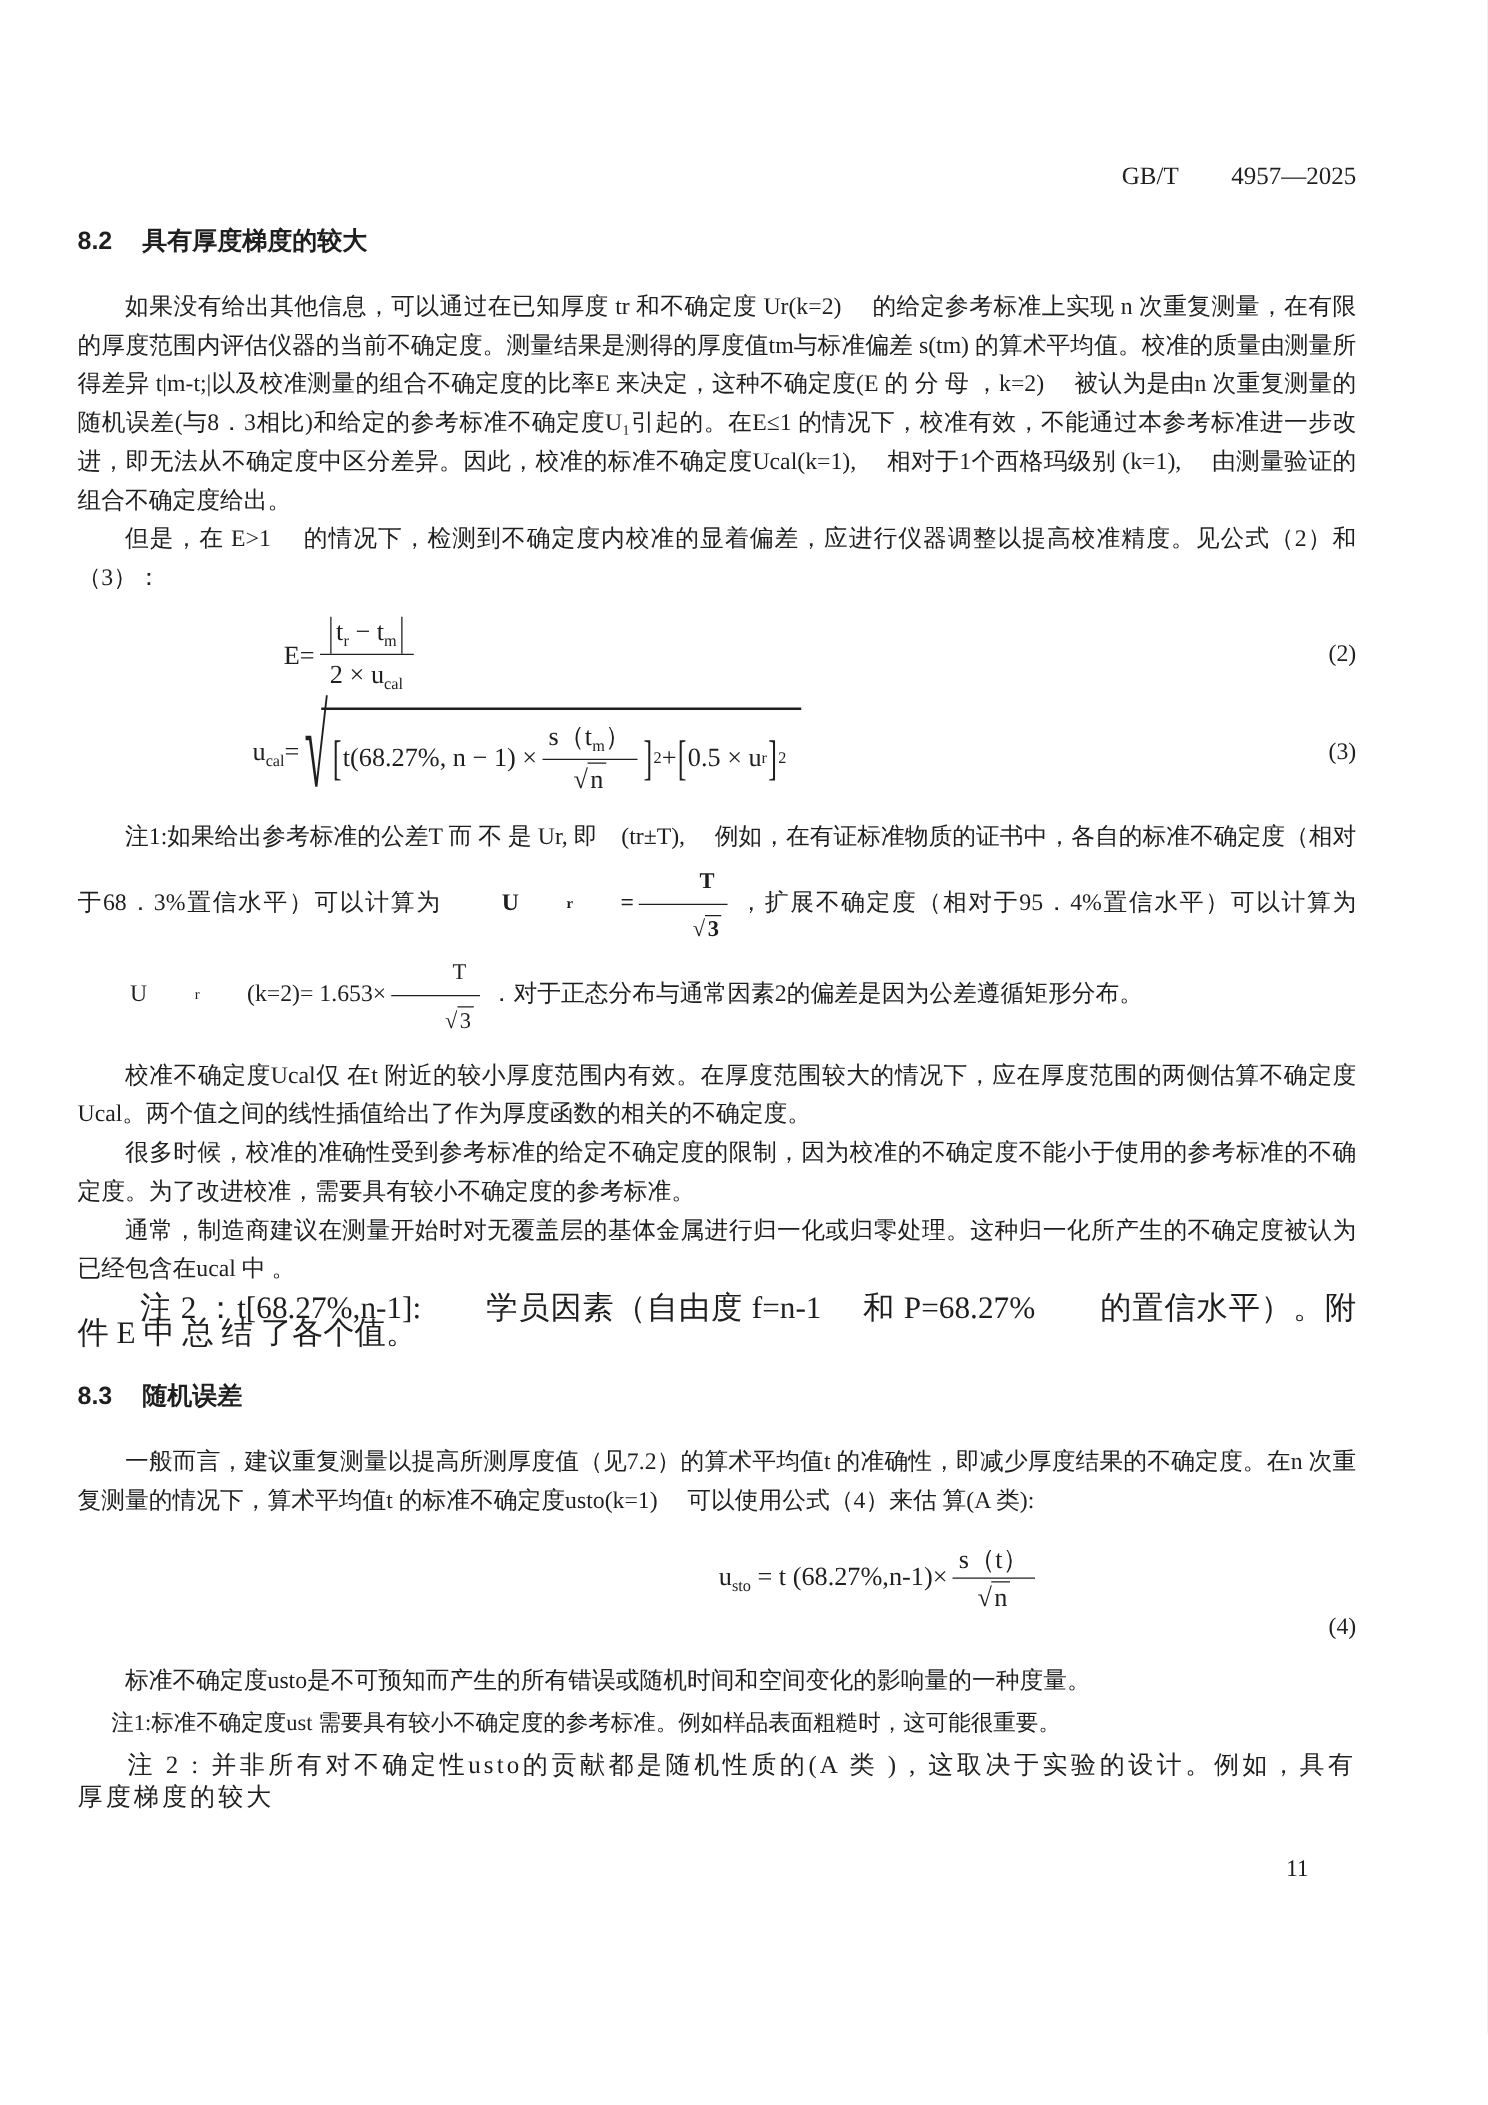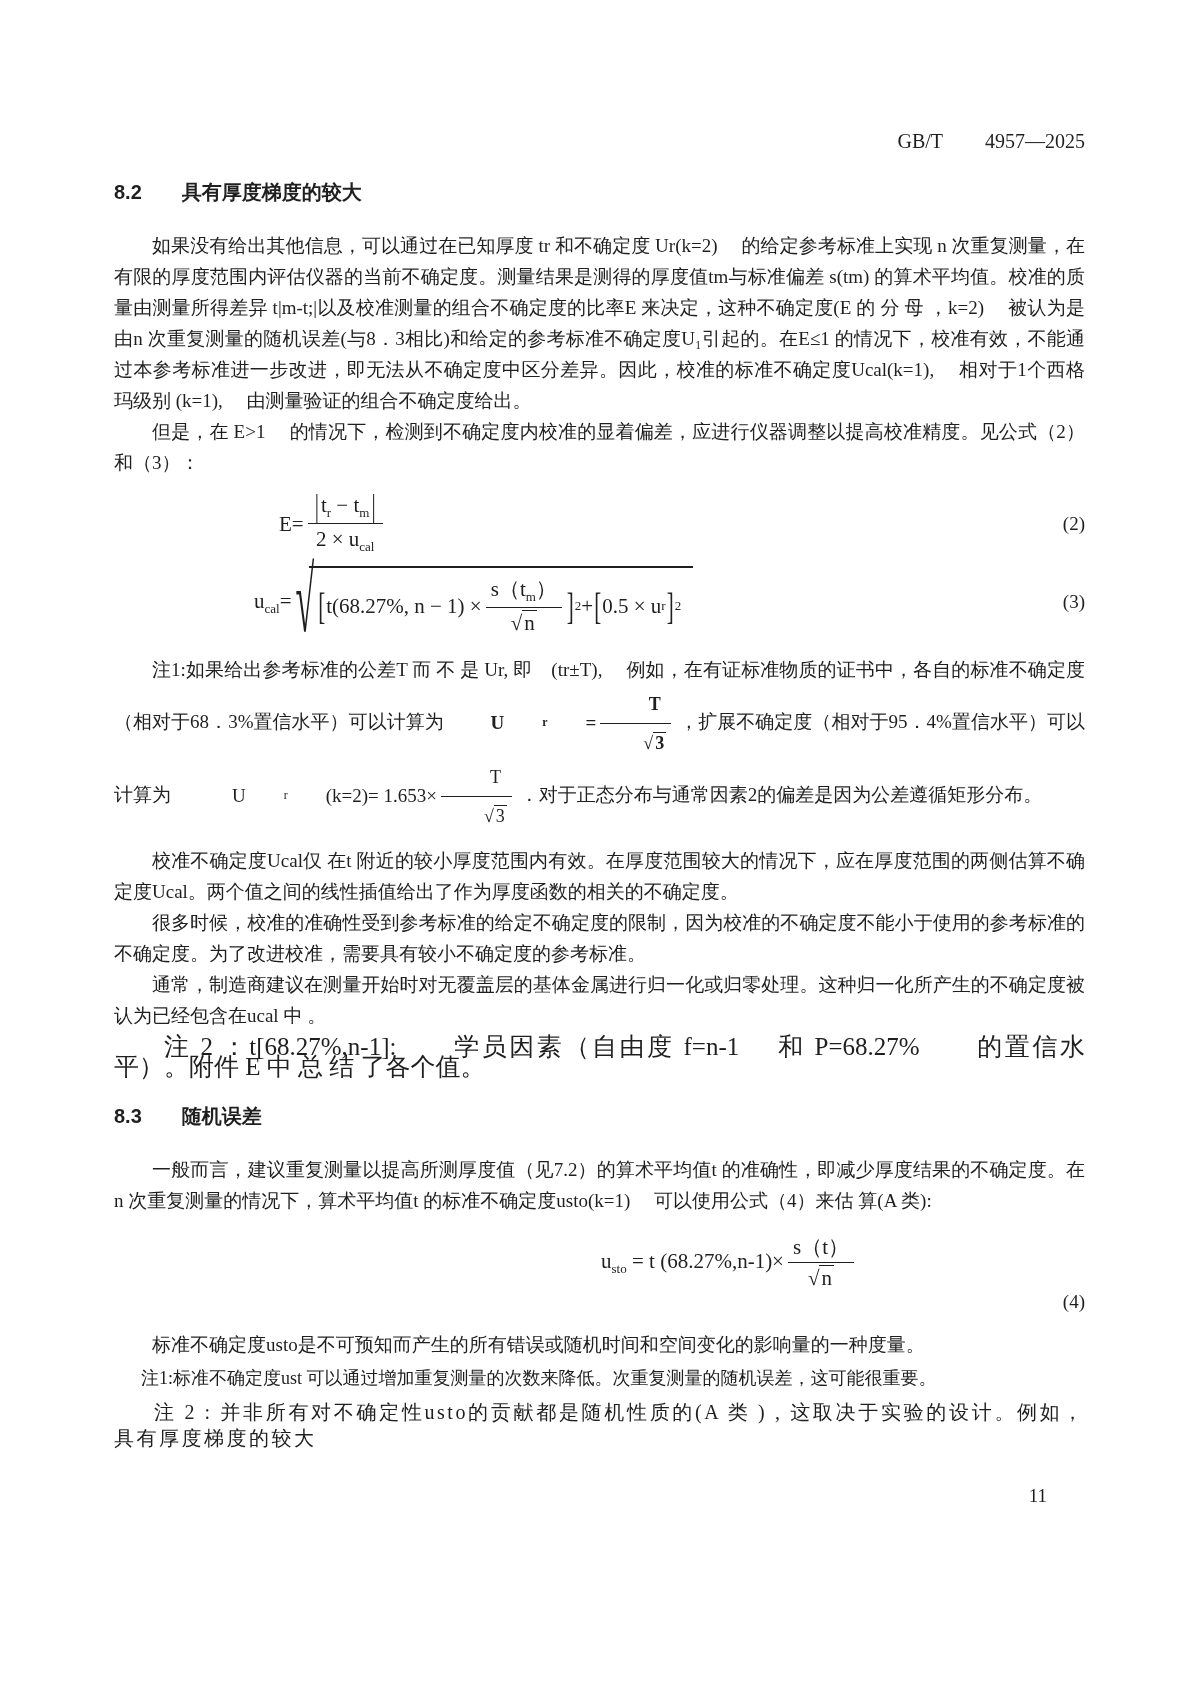--- a/index.html
+++ b/index.html
@@ -4,31 +4,31 @@
 <style>
   html,body{margin:0;padding:0;background:#e8e8e8;}
   .page{
     position:relative;
     width:1190px;height:1684px;
     margin:0 auto;
     background:#ffffff;
     font-family:"Liberation Serif","DejaVu Serif",serif;
     color:#1f1f1f;
     box-sizing:border-box;
-    padding:130px 105px 0 114px;
+    padding:130px 105px 0 62px;
     overflow:hidden;
   }
   .hdr{
     display:flex;justify-content:flex-end;align-items:baseline;gap:42px;
     font-size:20px;margin-bottom:26px;
   }
   .sec-heading{
     font-family:"Liberation Sans","DejaVu Sans",sans-serif;
     font-weight:bold;font-size:20px;margin:0 0 24px 0;
-    display:flex;gap:40px;align-items:baseline;
+    display:flex;gap:24px;align-items:baseline;
   }
   .sec-heading.mt{margin-top:26px;}
   .body-p{
     font-size:19px;line-height:31px;text-align:justify;
     margin:0;text-indent:2em;
   }
   .note-p{
     font-size:25px;line-height:20px;text-align:justify;margin:6px 0 0 0;text-indent:2em;
   }
   .note-sm{font-size:18px;line-height:29px;margin-top:4px;}
@@ -154,20 +154,20 @@
       <span><span>u</span><sub>sto</sub><span> = t (68.27%,n-1)×</span></span>
       <span class="frac">
         <span class="num">s（t）</span>
         <span class="den"><span class="sqrt"><span>√</span><span class="rad">n</span></span></span>
       </span>
     </span>
     <span class="ftag">(4)</span>
   </div>
 
   <p class="body-p">标准不确定度usto是不可预知而产生的所有错误或随机时间和空间变化的影响量的一种度量。</p>
-  <p class="note-p note-sm" style="text-indent:1.5em;">注1:标准不确定度ust 可以通过增加重复测量的次数来降低。次重复测量的随机误差，这可能很重要。</p>
+  <p class="note-p note-sm" style="text-indent:1.5em;">注1:标准不确定度ust 需要具有较小不确定度的参考标准。例如样品表面粗糙时，这可能很重要。</p>
   <p class="note-p note-xs" style="text-indent:2em;">注 2 : 并非所有对不确定性usto的贡献都是随机性质的(A 类 ) , 这取决于实验的设计。例如，具有厚度梯度的较大</p>
 
   <div class="footer-num">
     <span>11</span>
   </div>
 
 </div>
 
 </body></html>

